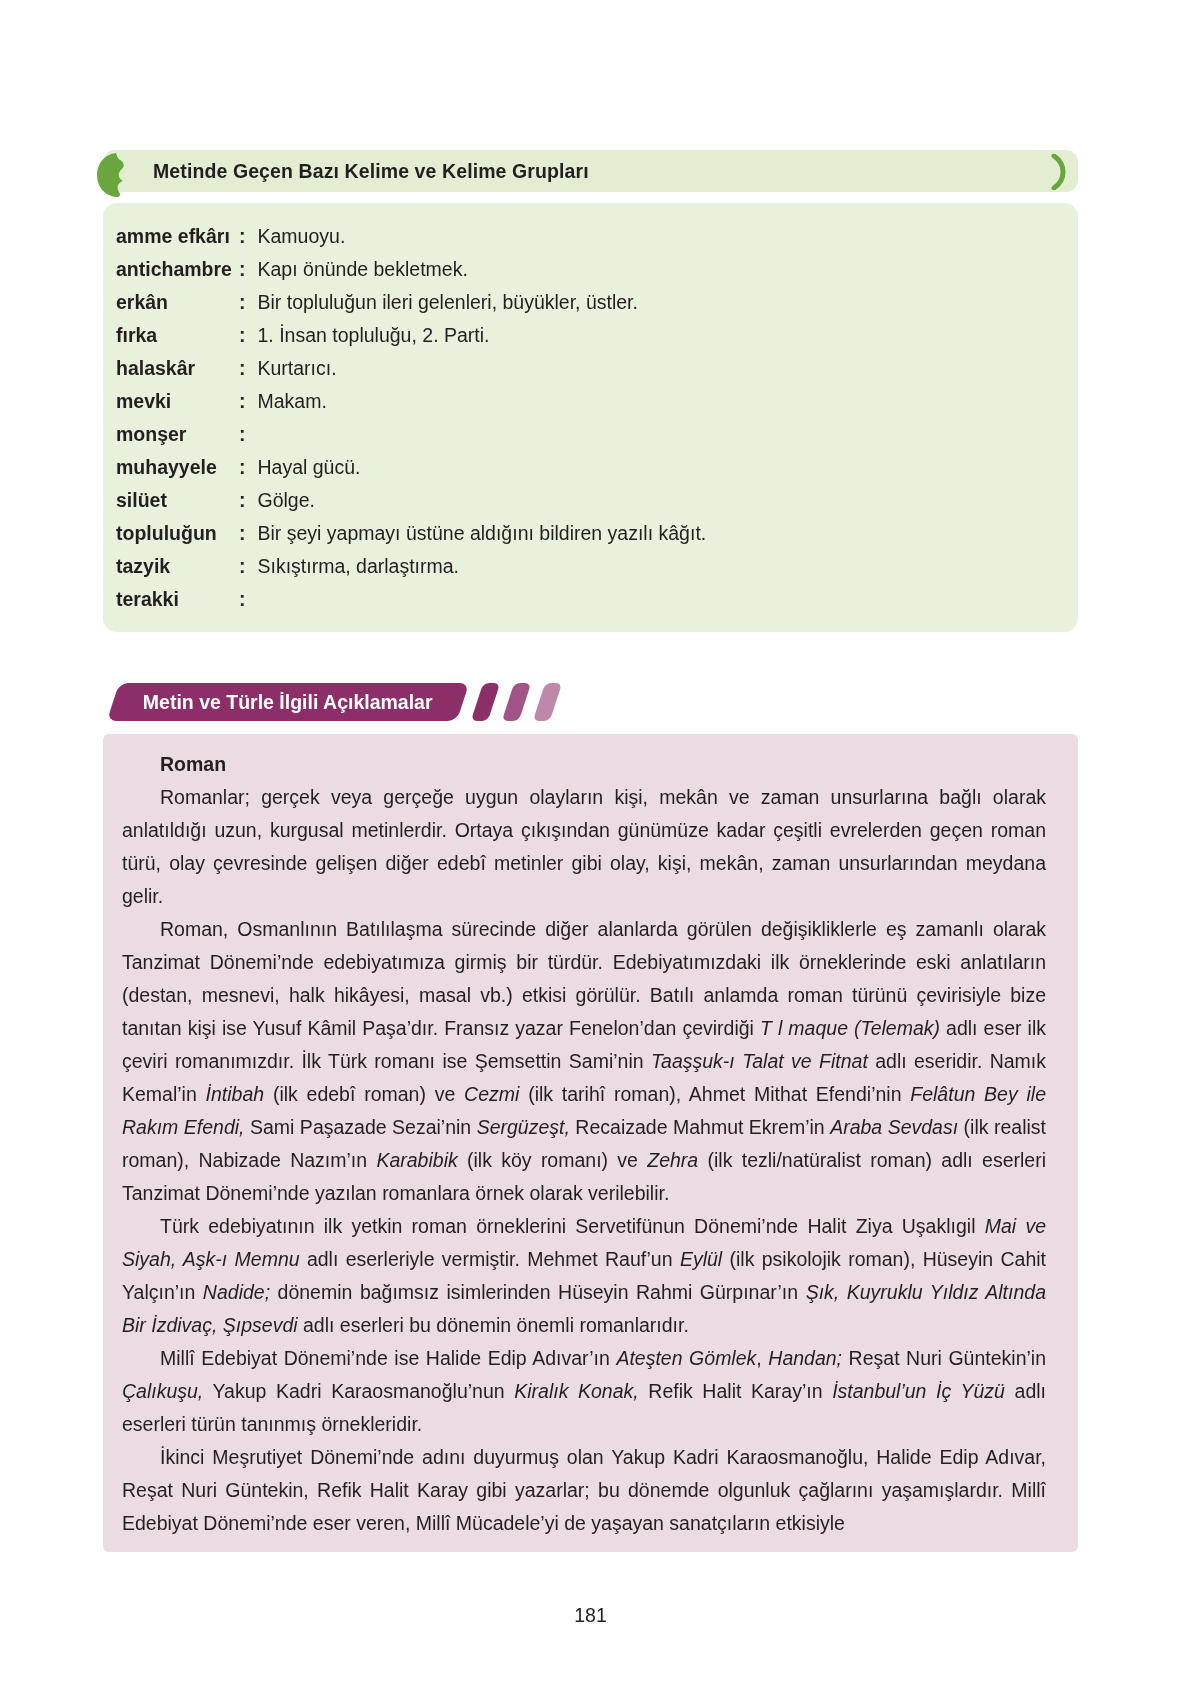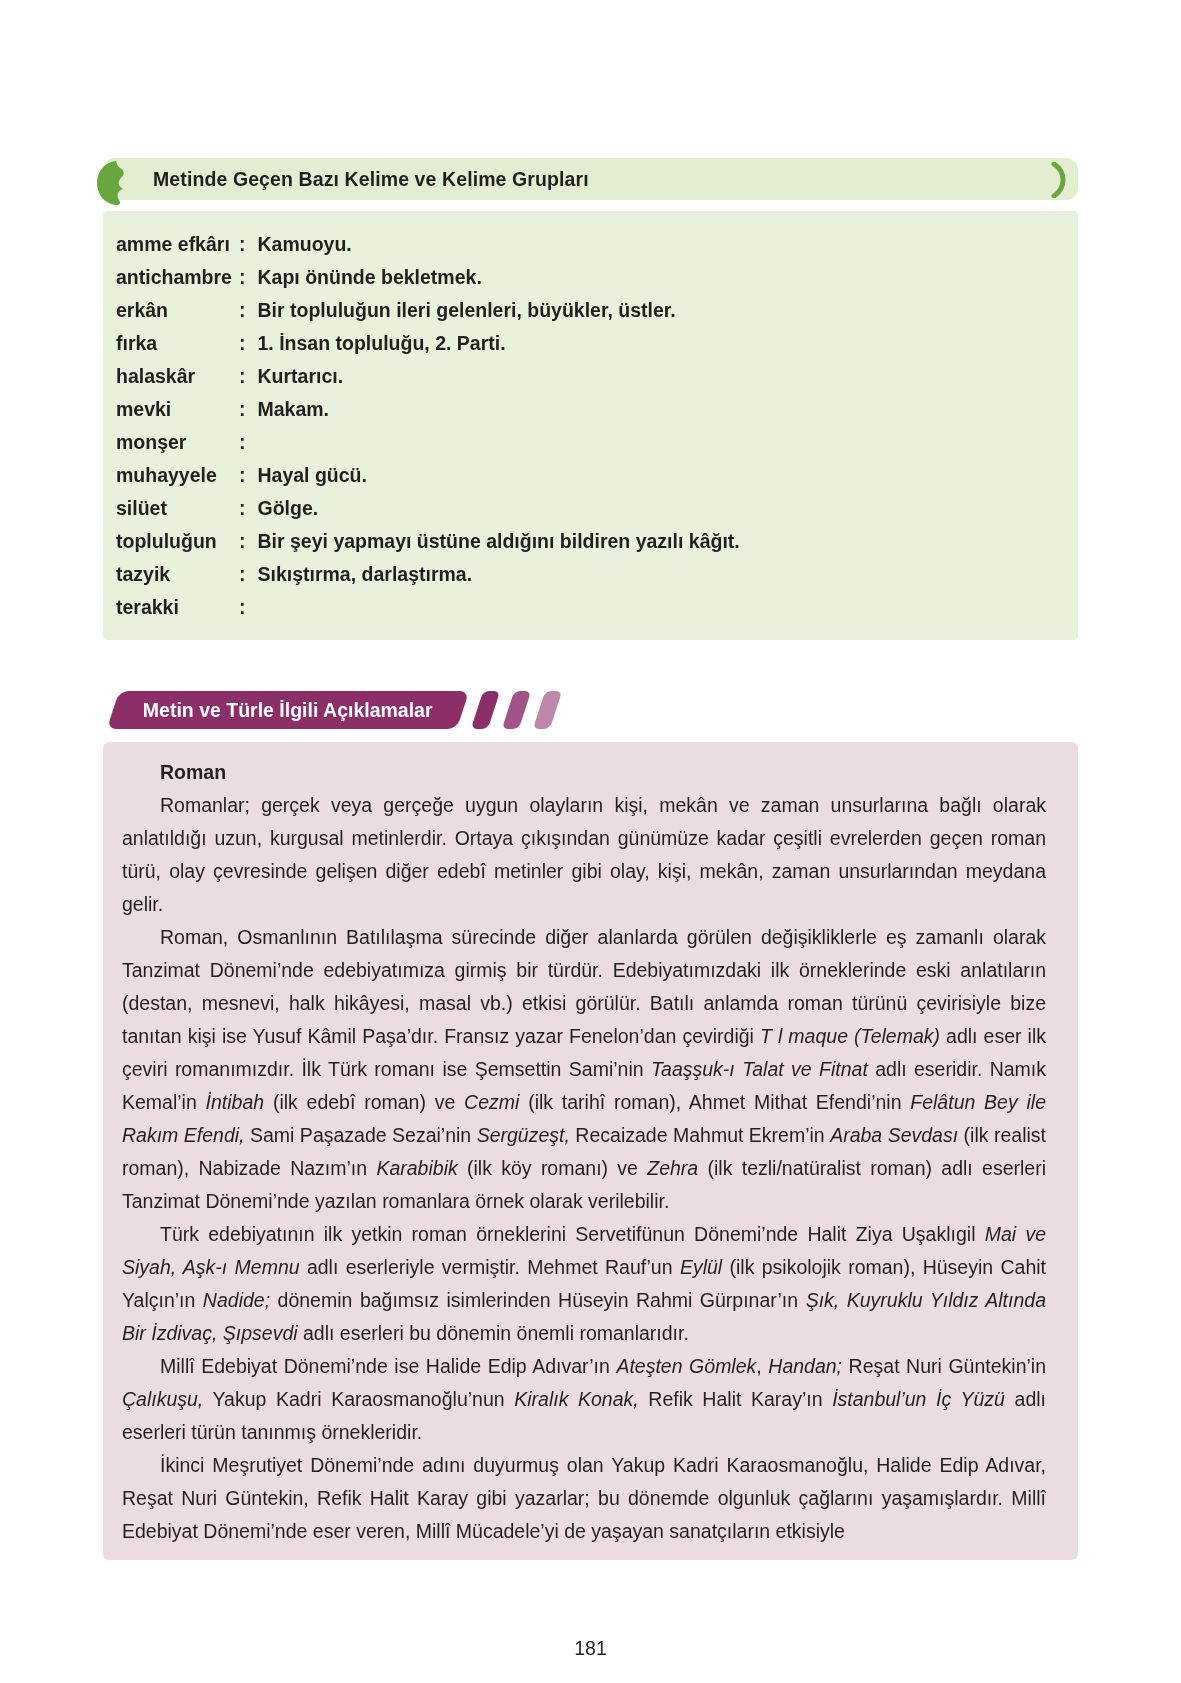--- a/index.html
+++ b/index.html
@@ -1,49 +1,49 @@
 <!DOCTYPE html>
 <html lang="tr"><head>
 <meta charset="utf-8">
 <style>
   html,body{margin:0;padding:0;}
   body{background:#ffffff;font-family:"Liberation Sans",sans-serif;color:#231f20;}
   .page{position:relative;width:1181px;height:1683px;background:#ffffff;overflow:hidden;}
-  .content{position:absolute;left:103px;top:158px;width:975px;}
+  .content{position:absolute;left:103px;top:150px;width:975px;}
 
   
   .green-bar{position:relative;height:42px;background:#e3edd1;border-radius:12px;display:flex;align-items:center;}
   .green-bar .title{font-weight:bold;font-size:19.5px;padding-left:50px;letter-spacing:.1px;}
   .leaf{position:absolute;left:-7px;top:2px;color:#69a73e;line-height:0;}
   .arc{position:absolute;right:7px;top:4px;line-height:0;}
 
   
-  .vocab-box{margin-top:11px;background:#e9f1dc;border-radius:4px;padding:17px 20px 16px 13px;}
+  .vocab-box{margin-top:11px;background:#e9f1dc;border-radius:14px;padding:17px 20px 16px 13px;}
   .vocab-row{display:flex;line-height:33px;font-size:19.5px;}
   .vocab-row .term{font-weight:bold;min-width:123px;flex:0 0 auto;}
   .vocab-row .colon{font-weight:bold;flex:0 0 auto;}
-  .vocab-row .def{margin-left:12px;font-weight:bold;}
+  .vocab-row .def{margin-left:12px;}
 
   
   .ribbon-row{margin-top:50px;height:40px;display:flex;align-items:center;}
   .ribbon{background:#8c2e67;height:38px;border-radius:9px;transform:skewX(-18deg);display:flex;align-items:center;padding:0 30px;margin-left:10px;}
   .ribbon .label{transform:skewX(18deg);color:#ffffff;font-weight:bold;font-size:19.5px;white-space:nowrap;}
   .stripe{height:38px;width:17px;border-radius:6px;transform:skewX(-18deg);margin-left:14px;flex:0 0 auto;}
   .s1{background:#8c2e67}.s2{background:#a05487}.s3{background:#bd88a9}
 
   
   .pink-box{margin-top:12px;background:#ebdce3;border-radius:6px;padding:14px 32px 12px 19px;
             font-size:19.5px;line-height:33px;text-align:justify;}
   .para{margin:0;text-indent:38px;}
   .para.head{font-weight:bold;}
   .para.head:not(:first-child){margin-top:7px;}
   .it{font-style:italic;}
   .bd{font-weight:bold;}
 
-  .page-number{margin-top:77px;text-align:center;font-size:19.5px;}
+  .page-number{margin-top:52px;text-align:center;font-size:19.5px;}
 </style>
 </head>
 <body>
 
 <div class="page">
   <div class="content">
 
     <header class="green-bar">
       <span class="leaf">
         <svg viewBox="0 0 38 46" width="38" height="46" aria-hidden="true">

